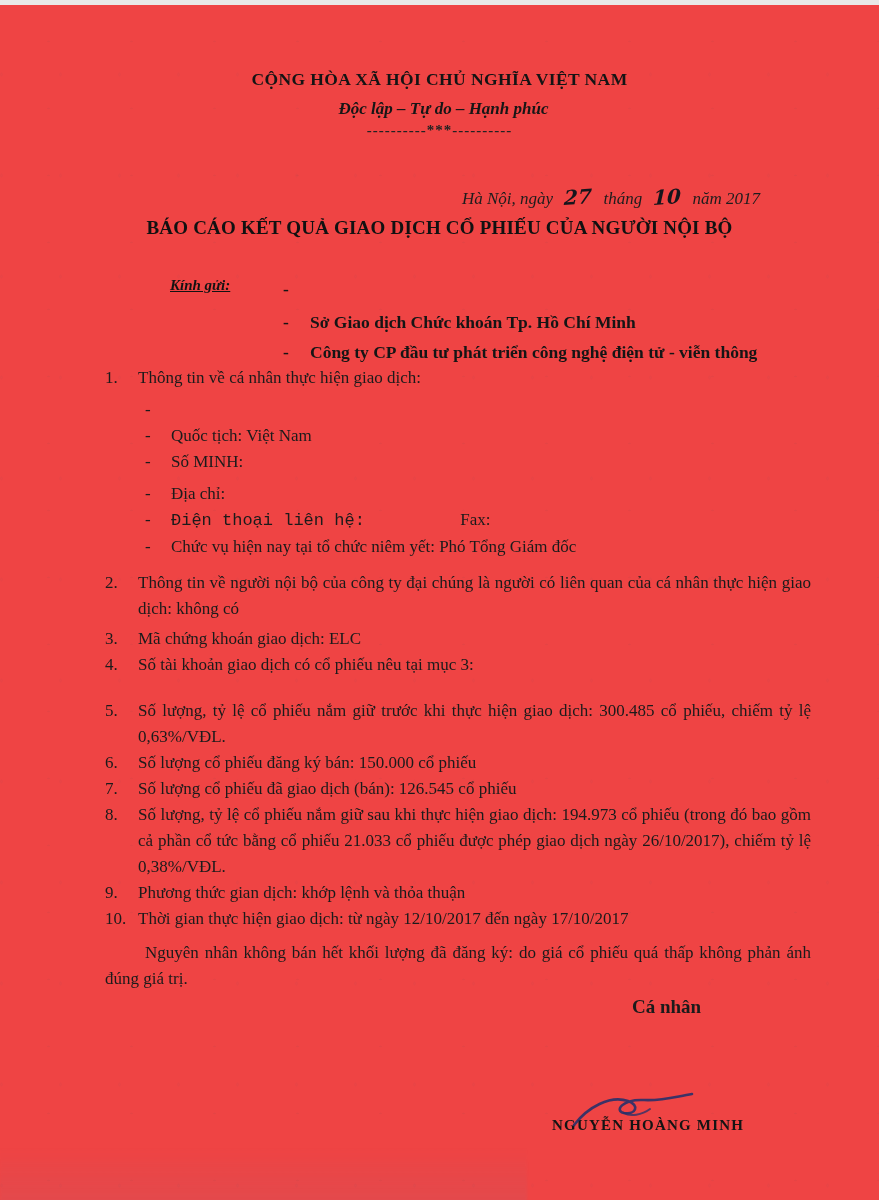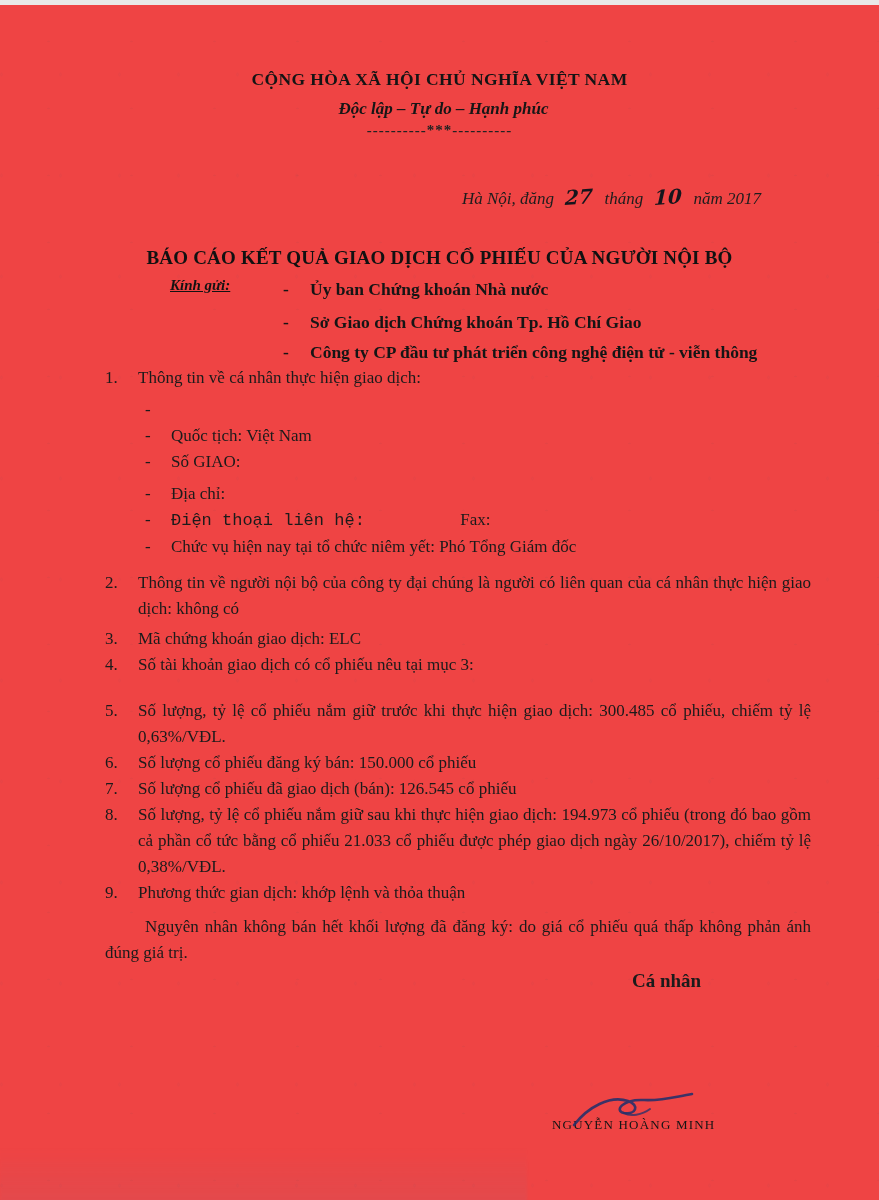--- a/index.html
+++ b/index.html
@@ -36,21 +36,21 @@
   }
   .hand{
     display:inline-block;
     font-family:"DejaVu Serif",serif;
     font-style:italic;font-weight:bold;
     font-size:20px;color:#15151c;
     transform:rotate(-4deg) skewX(-6deg);
     margin:0 7px;
   }
   .title{
-    position:absolute;top:242px;left:0;width:100%;
+    position:absolute;top:212px;left:0;width:100%;
     text-align:center;font-size:19px;font-weight:bold;letter-spacing:.2px;color:#111;
   }
   .recipients{position:absolute;top:272px;left:170px;display:flex;}
   .kg-label{
     font-weight:bold;font-style:italic;text-decoration:underline;
     font-size:15px;width:113px;flex:none;color:#121212;
   }
   .kg-line{display:flex;font-weight:bold;font-size:17.5px;line-height:30px;color:#151515;}
   .kg-line:first-child{line-height:24px;margin-bottom:6px;}
   .kg-dash{width:27px;flex:none;}
@@ -63,54 +63,53 @@
   .item .txt{flex:1;text-align:justify;}
   .subs{margin-left:40px;margin-top:6px;margin-bottom:10px;}
   .sub{display:flex;}
   .sub .dash{width:26px;flex:none;}
   .gap-top{margin-top:6px;}
   .phone-cell{display:inline-block;width:285px;font-family:Liberation Mono, monospace;} .mt4{margin-top:4px;}
   .mt20{margin-top:20px;}
   .para{margin-top:8px;text-indent:40px;text-align:justify;}
   .signer-role{margin-top:2px;margin-left:527px;font-weight:bold;font-size:19px;}
   .sig-block{position:absolute;top:1112px;left:552px;}
-  .sig-name{font-weight:normal;font-size:13px;letter-spacing:1.2px;color:#141414;white-space:nowrap;}
+  .sig-name{font-weight:bold;font-size:15px;letter-spacing:1.2px;color:#141414;white-space:nowrap;}
   .sig-stroke{position:absolute;top:-26px;left:18px;pointer-events:none;}
 </style>
 </head>
 <body>
 
 <div class="page">
 
   <div class="header">
     <div class="h-country">CỘNG HÒA XÃ HỘI CHỦ NGHĨA VIỆT NAM</div>
     <div class="h-motto">Độc lập – Tự do – Hạnh phúc</div>
     <div class="h-divider">----------***----------</div>
   </div>
 
   <div class="dateline">
-    <span>Hà Nội, đăng</span>
+    <span>Hà Nội, ngày</span>
     <span class="hand">27</span>
     <span>tháng</span>
     <span class="hand">10</span>
     <span>năm 2017</span>
   </div>
 
   <div class="title">BÁO CÁO KẾT QUẢ GIAO DỊCH CỔ PHIẾU CỦA NGƯỜI NỘI BỘ</div>
 
   <div class="recipients">
     <div class="kg-label">Kính gửi:</div>
     <div>
       <div class="kg-line">
         <span class="kg-dash">-</span>
-        <span>Ủy ban Chứng khoán Nhà nước</span>
       </div>
       <div class="kg-line">
         <span class="kg-dash">-</span>
-        <span>Sở Giao dịch Chứng khoán Tp. Hồ Chí Giao</span>
+        <span>Sở Giao dịch Chức khoán Tp. Hồ Chí Minh</span>
       </div>
       <div class="kg-line">
         <span class="kg-dash">-</span>
         <span>Công ty CP đầu tư phát triển công nghệ điện tử - viễn thông</span>
       </div>
     </div>
   </div>
 
   <div class="list">
 
@@ -122,21 +121,21 @@
     <div class="subs">
       <div class="sub">
         <span class="dash">-</span>
       </div>
       <div class="sub">
         <span class="dash">-</span>
         <span>Quốc tịch: Việt Nam</span>
       </div>
       <div class="sub">
         <span class="dash">-</span>
-        <span>Số GIAO:</span>
+        <span>Số MINH:</span>
       </div>
       <div class="sub gap-top">
         <span class="dash">-</span>
         <span>Địa chỉ:</span>
       </div>
       <div class="sub">
         <span class="dash">-</span>
         <span>
           <span class="phone-cell">Điện thoại liên hệ:</span>
           <span>Fax:</span>
@@ -181,20 +180,24 @@
     <div class="item">
       <span class="num">8.</span>
       <span class="txt">Số lượng, tỷ lệ cổ phiếu nắm giữ sau khi thực hiện giao dịch: 194.973 cổ phiếu (trong đó bao gồm cả phần cổ tức bằng cổ phiếu 21.033 cổ phiếu được phép giao dịch ngày 26/10/2017), chiếm tỷ lệ 0,38%/VĐL.</span>
     </div>
 
     <div class="item">
       <span class="num">9.</span>
       <span class="txt">Phương thức gian dịch: khớp lệnh và thỏa thuận</span>
     </div>
 
+    <div class="item">
+      <span class="num">10.</span>
+      <span class="txt">Thời gian thực hiện giao dịch: từ ngày 12/10/2017 đến ngày 17/10/2017</span>
+    </div>
 
     <div class="para">Nguyên nhân không bán hết khối lượng đã đăng ký: do giá cổ phiếu quá thấp không phản ánh đúng giá trị.</div>
 
     <div class="signer-role">Cá nhân</div>
   </div>
 
   <div class="sig-block">
     <svg class="sig-stroke" width="150" height="42" viewBox="0 0 150 42">
       <path d="M4 34 C 18 16, 40 4, 58 10 C 70 14, 66 24, 54 22 C 44 20, 52 8, 74 9 C 92 10, 104 6, 122 3" fill="none" stroke="#23306b" stroke-width="2.6" stroke-linecap="round" opacity="0.88"></path>
       <path d="M54 22 C 60 26, 72 24, 80 18" fill="none" stroke="#23306b" stroke-width="2" stroke-linecap="round" opacity="0.75"></path>

